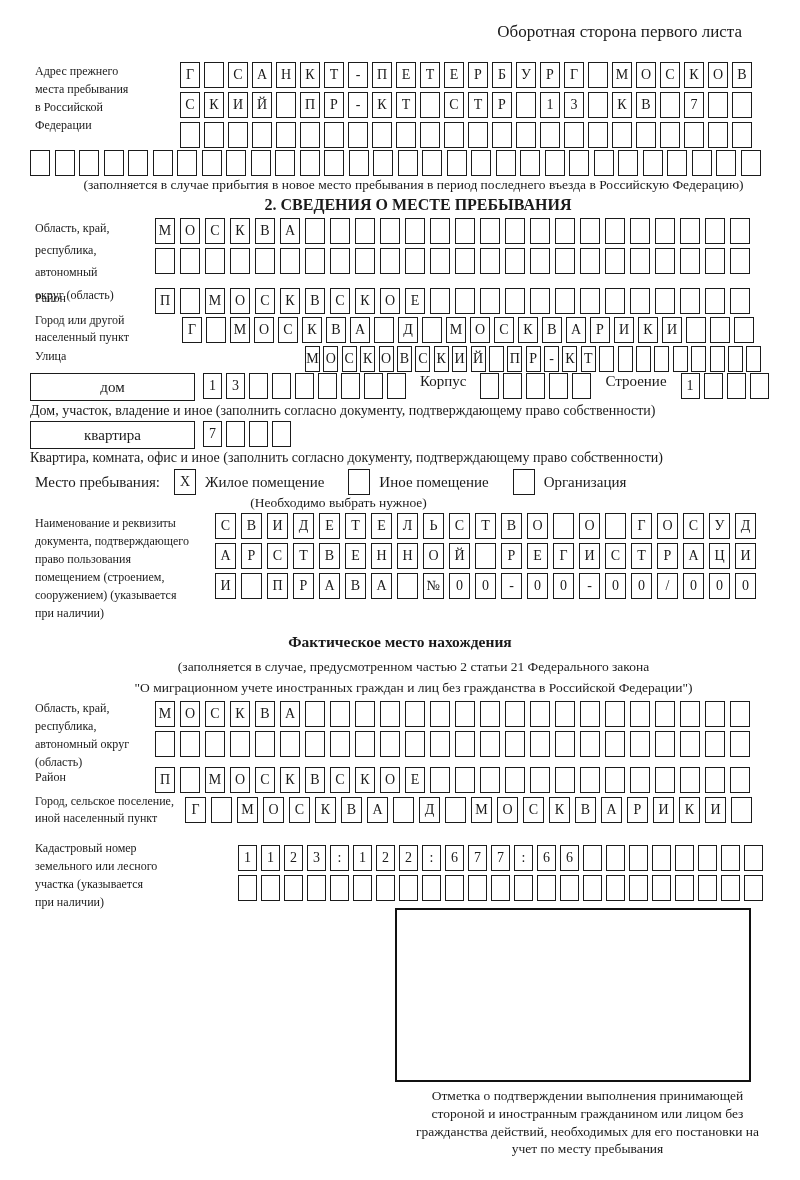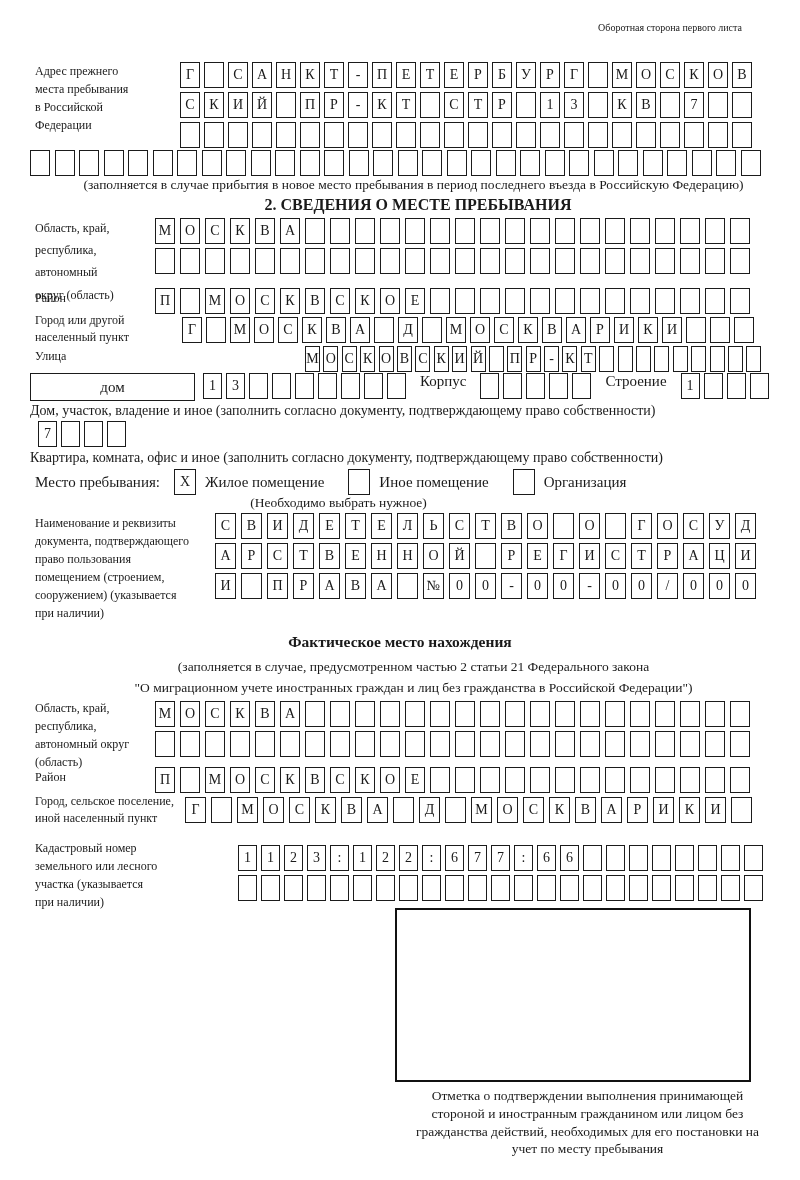--- a/index.html
+++ b/index.html
@@ -41,21 +41,21 @@
   .flexrow .cellrow { margin-left:8px; }
   .checkbox {
     display:inline-flex; align-items:center; justify-content:center;
     width:22px; height:26px; border:1.6px solid #1b1b1b; font-size:14px; flex:none;
   }
   .stay { display:flex; align-items:center; font-size:15px; }
   .stay-label { margin-right:14px; }
   .stay-opt { margin-left:9px; margin-right:24px; }
   .stamp-box { border:2px solid #111; background:#fff; }
 
-  #header-note   { top:22px;  right:58px; font-size:10px;font-family:Liberation Serif, serif; }
+  #header-note   { top:22px;  right:58px; font-size:17px;font-family:Liberation Serif, serif; }
   #prev-label    { left:35px;  top:62px; }
   #prev-rows     { left:180px; top:62px;  gap:4px; }
   #prev-row4     { left:30px;  top:150px; }
   #prev-note     { left:0;     top:177px; width:800px; }
   #sec2-title    { left:0;     top:196px; width:800px;padding-left:36px; }
   #region1-label { left:35px;  top:217px; }
   #region1-rows  { left:155px; top:218px; gap:4px; }
   #district1-label { left:35px;  top:291px; }
   #district1-row   { left:155px; top:288px; }
   #city1-label   { left:35px;  top:312px; }
@@ -378,20 +378,21 @@
   <span class="cellrow p23">
       <span class="cell">1</span>
       <span class="cell"></span>
       <span class="cell"></span>
       <span class="cell"></span>
     </span>
 </div>
 <div id="house-note" class="abs smallnote">Дом, участок, владение и иное (заполнить согласно документу, подтверждающему право собственности)</div>
 
 <div id="apt-row" class="abs flexrow">
+  <span class="widebox">квартира</span>
   <span class="cellrow p23">
       <span class="cell">7</span>
       <span class="cell"></span>
       <span class="cell"></span>
       <span class="cell"></span>
     </span>
 </div>
 <div id="apt-note" class="abs smallnote">Квартира, комната, офис и иное (заполнить согласно документу, подтверждающему право собственности)</div>
 
 <div id="stay-row" class="abs stay">

